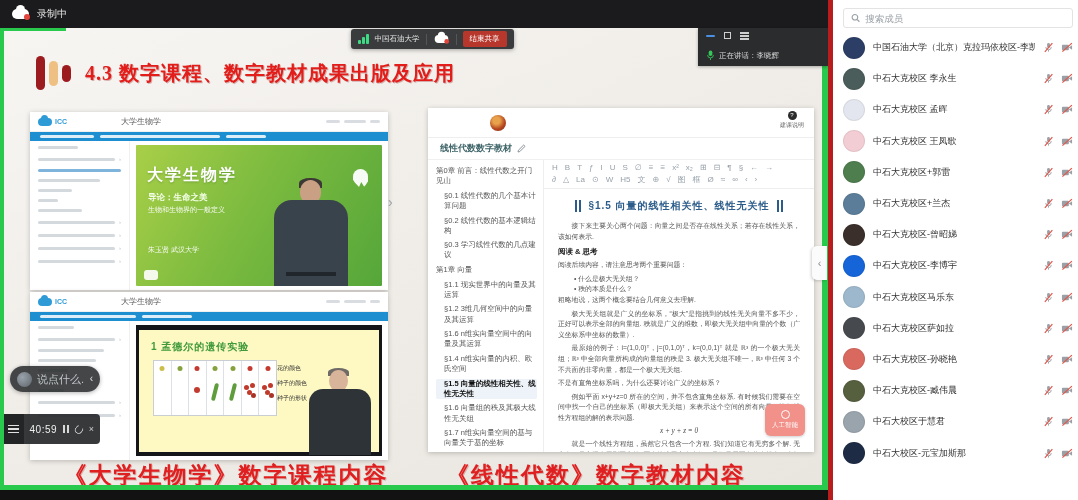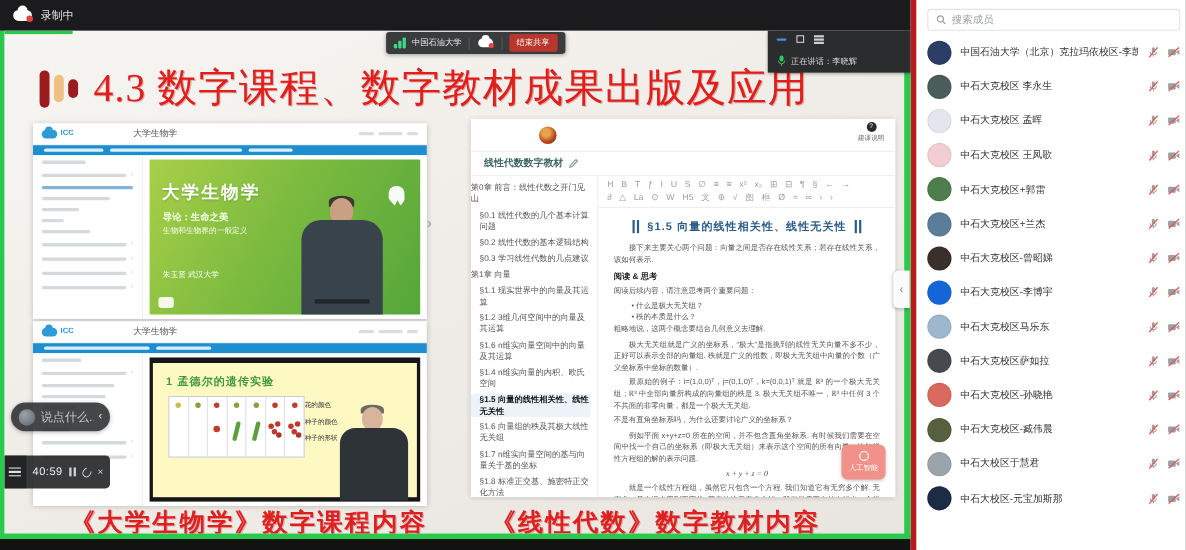--- a/index.html
+++ b/index.html
@@ -22,21 +22,21 @@
 .greensliver{position:absolute;left:0;top:0;width:62px;height:3px;background:#29c94e}
 .blackstrip{position:absolute;left:0;top:490px;width:828px;height:10px;background:#121212}
 
 
 .titlerow{position:absolute;left:32px;top:28px;display:flex;align-items:center;gap:14px}
 .tbars{display:flex;align-items:center;gap:4px}
 .tbars span{display:inline-block;width:9px;border-radius:5px}
 .tb1{height:34px;background:#9c1b1f}
 .tb2{height:25px;background:#efc083}
 .tb3{height:17px;background:#9c1b1f}
-.slidetitle{font-family:"Liberation Serif",serif;font-weight:normal;font-size:36px;color:#e21d1a;
+.slidetitle{font-family:"Liberation Serif",serif;font-weight:bold;font-size:20px;color:#e21d1a;
   letter-spacing:1px;text-shadow:1px 1px 0 rgba(140,20,20,.3);white-space:nowrap}
 
 
 .card{position:absolute;background:#fff;box-shadow:0 1px 5px rgba(0,0,0,.22)}
 .icc-head{height:20px;display:flex;align-items:center;padding:0 8px;gap:6px;border-bottom:1px solid #f0f0f0}
 .icc-logo{display:flex;align-items:center;gap:3px}
 .icc-cloud{position:relative;width:14px;height:8px;background:#2e9bd6;border-radius:6px}
 .icc-cloud::before{content:"";position:absolute;width:7px;height:7px;background:#2e9bd6;border-radius:50%;top:-3px;left:3px}
 .icc-name{font-size:7px;font-weight:bold;color:#2e9bd6}
 .icc-title{font-size:8px;color:#555;margin-left:48px}
@@ -96,21 +96,21 @@
 .alg{display:flex;flex-direction:column}
 .alg-head{height:30px;display:flex;align-items:center;padding:0 10px;border-bottom:1px solid #eee;position:relative}
 .alg-logo{width:16px;height:16px;border-radius:50%;margin-left:52px;
   background:radial-gradient(circle at 40% 35%,#e8a24b 0 25%,#b5451f 60%,#7e2d12 100%)}
 .helpbox{position:absolute;right:10px;top:3px;display:flex;flex-direction:column;align-items:center;gap:1px}
 .helpq{width:9px;height:9px;border-radius:50%;background:#2b2b2b;color:#fff;font-size:6px;line-height:9px;text-align:center}
 .helptxt{font-size:6px;color:#666}
 .alg-sub{height:22px;display:flex;align-items:center;gap:5px;padding:0 12px;border-bottom:1px solid #f0f0f0}
 .alg-sub .t{font-size:9px;font-weight:bold;color:#40666a}
 .alg-body{flex:1;display:flex;min-height:0}
-.toc{width:116px;border-right:1px solid #eee;padding:6px 6px 6px 0;overflow:hidden}
+.toc{width:116px;border-right:1px solid #eee;padding:6px 6px 6px 8px;overflow:hidden}
 .toc-item{font-size:7.5px;color:#555;line-height:1.35;margin-bottom:4.5px;border-radius:2px}
 .toc-item.active{color:#111;background:#eef3f9;font-weight:bold}
 .alg-right{flex:1;display:flex;flex-direction:column;min-width:0}
 .tbar{border-bottom:1px solid #eee;padding:4px 8px;display:flex;flex-direction:column;gap:4px}
 .tbar .row{display:flex;gap:7px;flex-wrap:nowrap;overflow:hidden}
 .tbar .row span{font-size:8px;color:#98a1aa;line-height:1}
 .alg-content{flex:1;padding:8px 14px;overflow:hidden}
 .alg-h{display:flex;align-items:center;justify-content:center;gap:7px;margin:2px 0 8px}
 .alg-h .vb{display:inline-block;width:2.5px;height:12px;background:#2c5d8a;box-shadow:4px 0 0 #2c5d8a;margin-right:4px}
 .alg-h .txt{font-size:10px;font-weight:bold;color:#2c5d8a;letter-spacing:1px}

